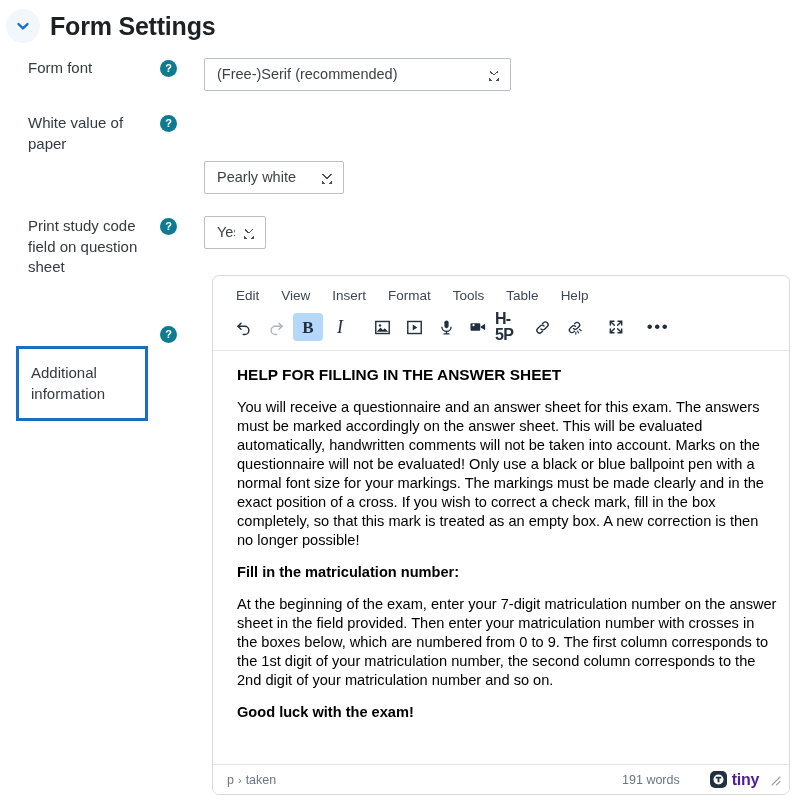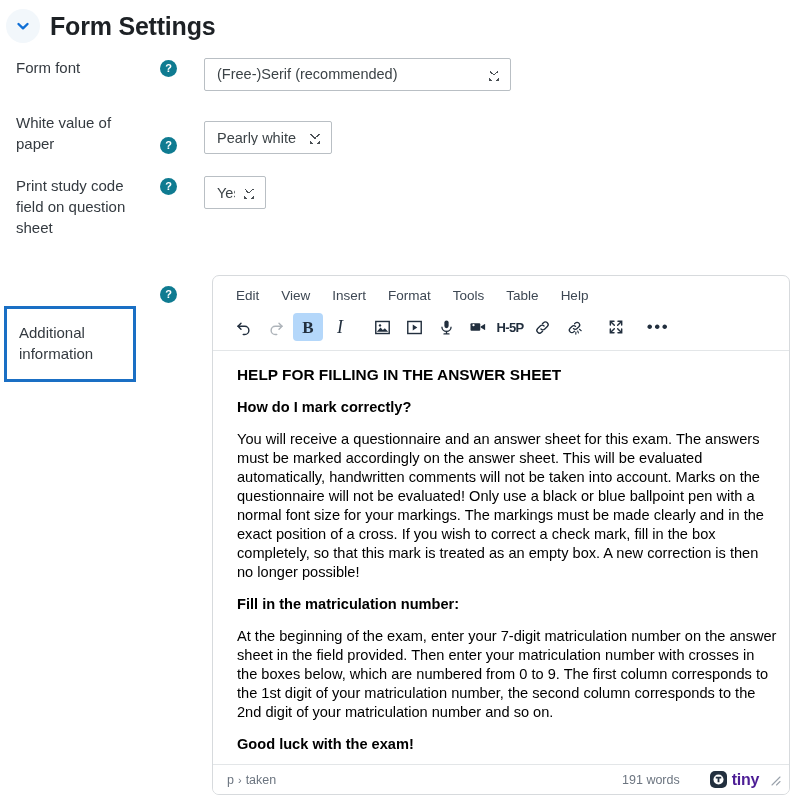--- a/index.html
+++ b/index.html
@@ -40,21 +40,21 @@
   }
 
   
   .form-row {
     display: flex;
     align-items: flex-start;
     margin-top: 14px;
   }
   .label-cell {
     width: 160px;
-    padding-left: 16px;
+    padding-left: 28px;
     font-size: 15px;
     color: #343a40;
     line-height: 1.38;
     flex: none;
   }
   .label-box {
     display: inline-block;
     max-width: 124px;
   }
   .label-box.focused {
@@ -107,21 +107,21 @@
       linear-gradient(-45deg, transparent 50%, #4a5055 50%, #4a5055 62%, transparent 62%),
       linear-gradient(45deg, #4a5055 38%, transparent 38%),
       linear-gradient(-45deg, #4a5055 38%, transparent 38%);
     background-position:
       calc(100% - 16px) 12px, calc(100% - 11px) 12px,
       calc(100% - 16px) 17px, calc(100% - 11px) 17px;
     background-size: 5px 5px, 5px 5px, 5px 5px, 5px 5px;
     background-repeat: no-repeat;
   }
   #select-font { width: 307px; }
-  #select-white { width: 128px; }
+  #select-white { width: 140px; margin-top: 48px; }
   #select-studycode { width: 62px; }
 
   
   .editor-wrap {
     position: absolute;
     left: 212px;
     top: 275px;
     width: 578px;
     height: 520px;
   }
@@ -176,21 +176,21 @@
     font-weight: bold;
     line-height: 1;
   }
   .tbtn-text.italic {
     font-style: italic;
     font-weight: normal;
     font-size: 18px;
   }
   .h5p-glyph {
     font-family: "Liberation Sans", sans-serif;
-    font-size: 13px;
+    font-size: 16px;
     font-weight: bold;
     letter-spacing: -0.7px;
     line-height: 1;
   }
   .dots { letter-spacing: 1.5px; font-size: 17px; line-height: 0.6; }
   .tb-gap { width: 8px; flex: none; }
 
   
   .editor-body {
     flex: 1 1 auto;
@@ -264,21 +264,21 @@
     <div class="help-cell">
       <div class="help-icon">?</div>
     </div>
     <div class="control-cell">
       <select class="select" id="select-font">
         <option>(Free-)Serif (recommended)</option>
       </select>
     </div>
   </div>
 
-  <div class="form-row" style="margin-top:22px;align-items:flex-end;">
+  <div class="form-row" style="margin-top:22px;">
     <div class="label-cell">
       <span class="label-box">White value of paper</span>
     </div>
     <div class="help-cell">
       <div class="help-icon">?</div>
     </div>
     <div class="control-cell">
       <select class="select" id="select-white">
         <option>Pearly white</option>
       </select>
@@ -426,21 +426,20 @@
 
         <div class="tb-gap"></div>
 
         <div class="tbtn">
           <span class="dots">•••</span>
         </div>
       </div>
 
       <div class="editor-body">
         <p class="doc-title">HELP FOR FILLING IN THE ANSWER SHEET</p>
-        <p class="sub-head">How do I mark correctly?</p>
         <p>You will receive a questionnaire and an answer sheet for this exam. The answers must be marked accordingly on the answer sheet. This will be evaluated automatically, handwritten comments will not be taken into account. Marks on the questionnaire will not be evaluated! Only use a black or blue ballpoint pen with a normal font size for your markings. The markings must be made clearly and in the exact position of a cross. If you wish to correct a check mark, fill in the box completely, so that this mark is treated as an empty box. A new correction is then no longer possible!</p>
         <p class="sub-head">Fill in the matriculation number:</p>
         <p>At the beginning of the exam, enter your 7-digit matriculation number on the answer sheet in the field provided. Then enter your matriculation number with crosses in the boxes below, which are numbered from 0 to 9. The first column corresponds to the 1st digit of your matriculation number, the second column corresponds to the 2nd digit of your matriculation number and so on.</p>
         <p class="sub-head">Good luck with the exam!</p>
       </div>
 
       <div class="statusbar">
         <span class="path">p</span>
         <span class="path-sep">›</span>
         <span class="path">taken</span>

